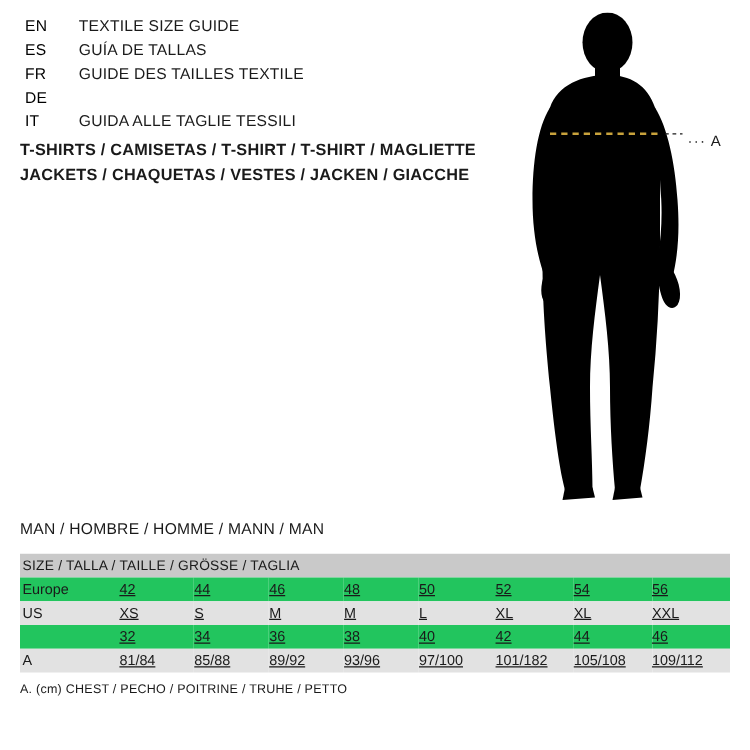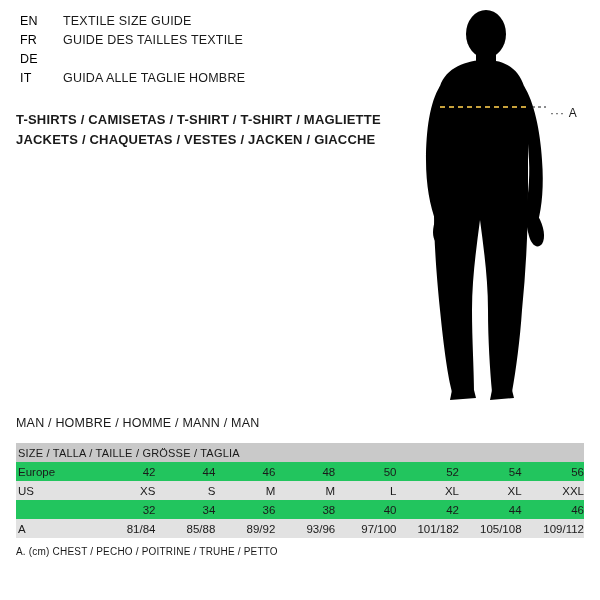--- a/index.html
+++ b/index.html
@@ -117,21 +117,22 @@
   }
   .row-dark td {
     background: #e2e2e2;
   }
   .col-label {
     width: 88px;
     padding-left: 2px !important;
   }
   .cell {
     width: 68px;
-    text-align: right;
+    text-align: left;
+    text-decoration: underline;
   }
 
   
   .footnote {
     position: absolute;
     left: 16px;
     top: 546px;
     font-size: 10px;
     letter-spacing: 0.2px;
     white-space: nowrap;
@@ -141,29 +142,33 @@
 <body>
 
 <div class="page">
 
   <div class="lang-block">
     <div class="lang-row">
       <span class="lang-code">EN</span>
       <span class="lang-text">TEXTILE SIZE GUIDE</span>
     </div>
     <div class="lang-row">
+      <span class="lang-code">ES</span>
+      <span class="lang-text">GUÍA DE TALLAS</span>
+    </div>
+    <div class="lang-row">
       <span class="lang-code">FR</span>
       <span class="lang-text">GUIDE DES TAILLES TEXTILE</span>
     </div>
     <div class="lang-row">
       <span class="lang-code">DE</span>
     </div>
     <div class="lang-row">
       <span class="lang-code">IT</span>
-      <span class="lang-text">GUIDA ALLE TAGLIE HOMBRE</span>
+      <span class="lang-text">GUIDA ALLE TAGLIE TESSILI</span>
     </div>
   </div>
 
   <div class="cat-block">
     <div class="cat-line">T-SHIRTS / CAMISETAS / T-SHIRT / T-SHIRT / MAGLIETTE</div>
     <div class="cat-line">JACKETS / CHAQUETAS / VESTES / JACKEN / GIACCHE</div>
   </div>
 
   <div class="figure-wrap">
     <svg width="200" height="400" viewBox="0 0 200 400" xmlns="http://www.w3.org/2000/svg" aria-hidden="true">

